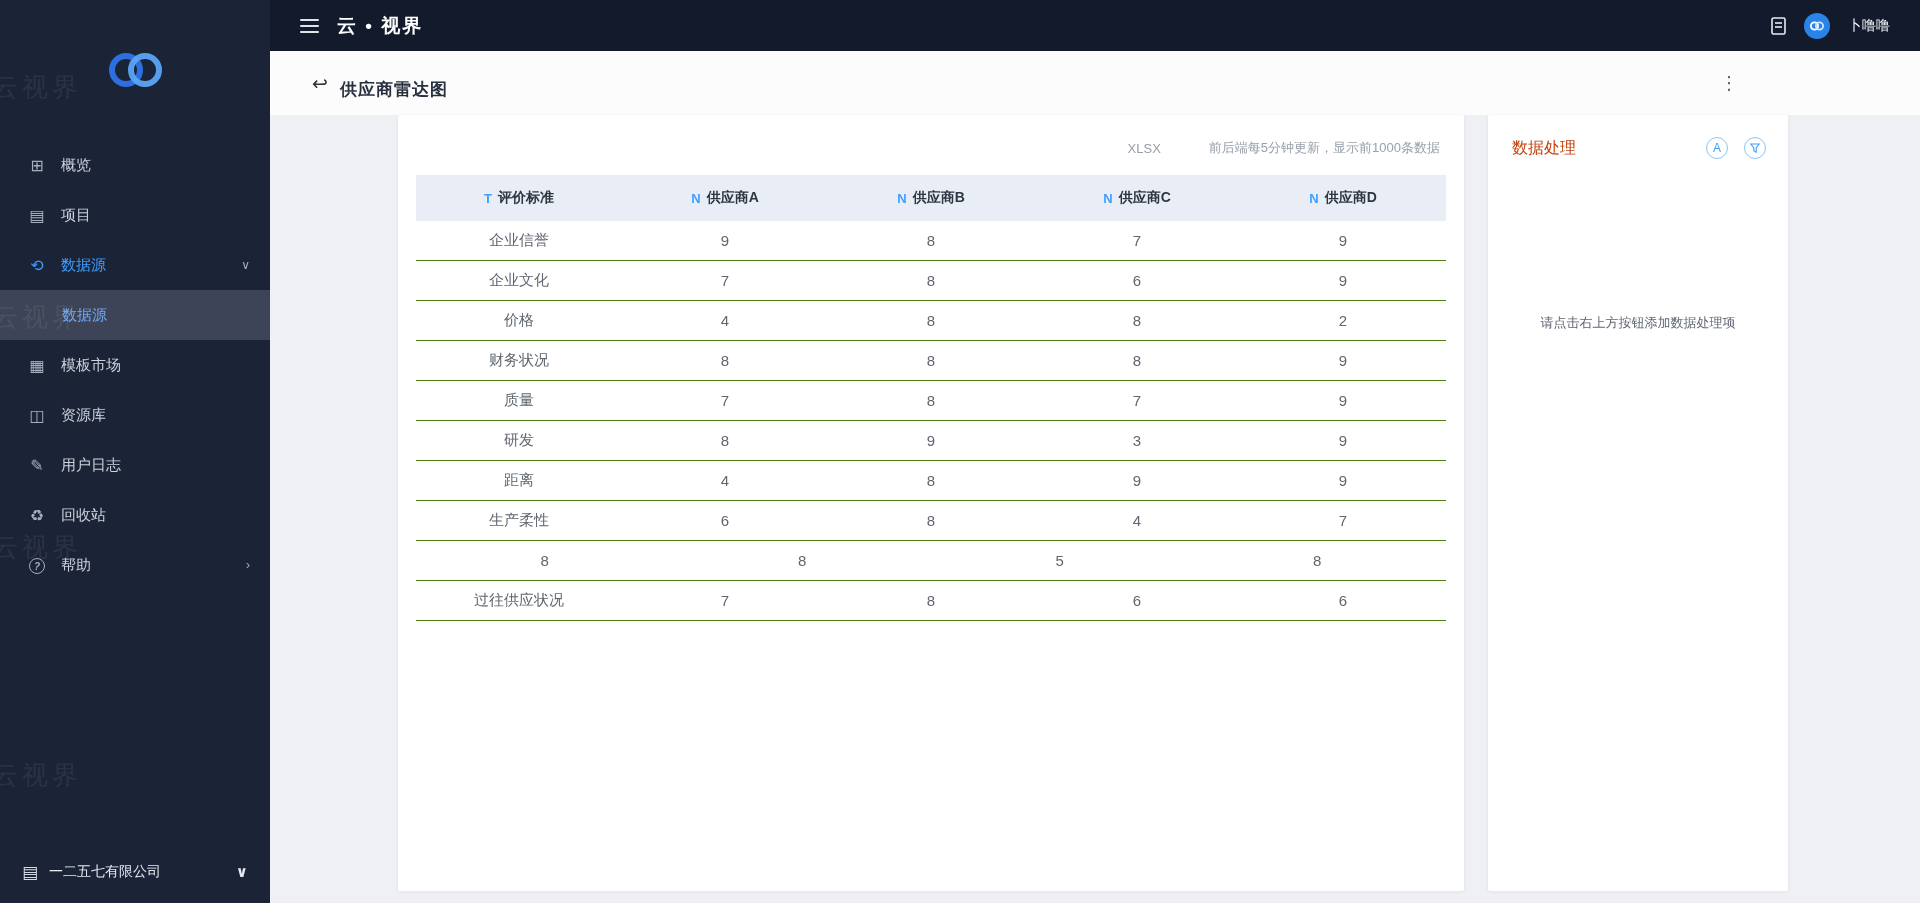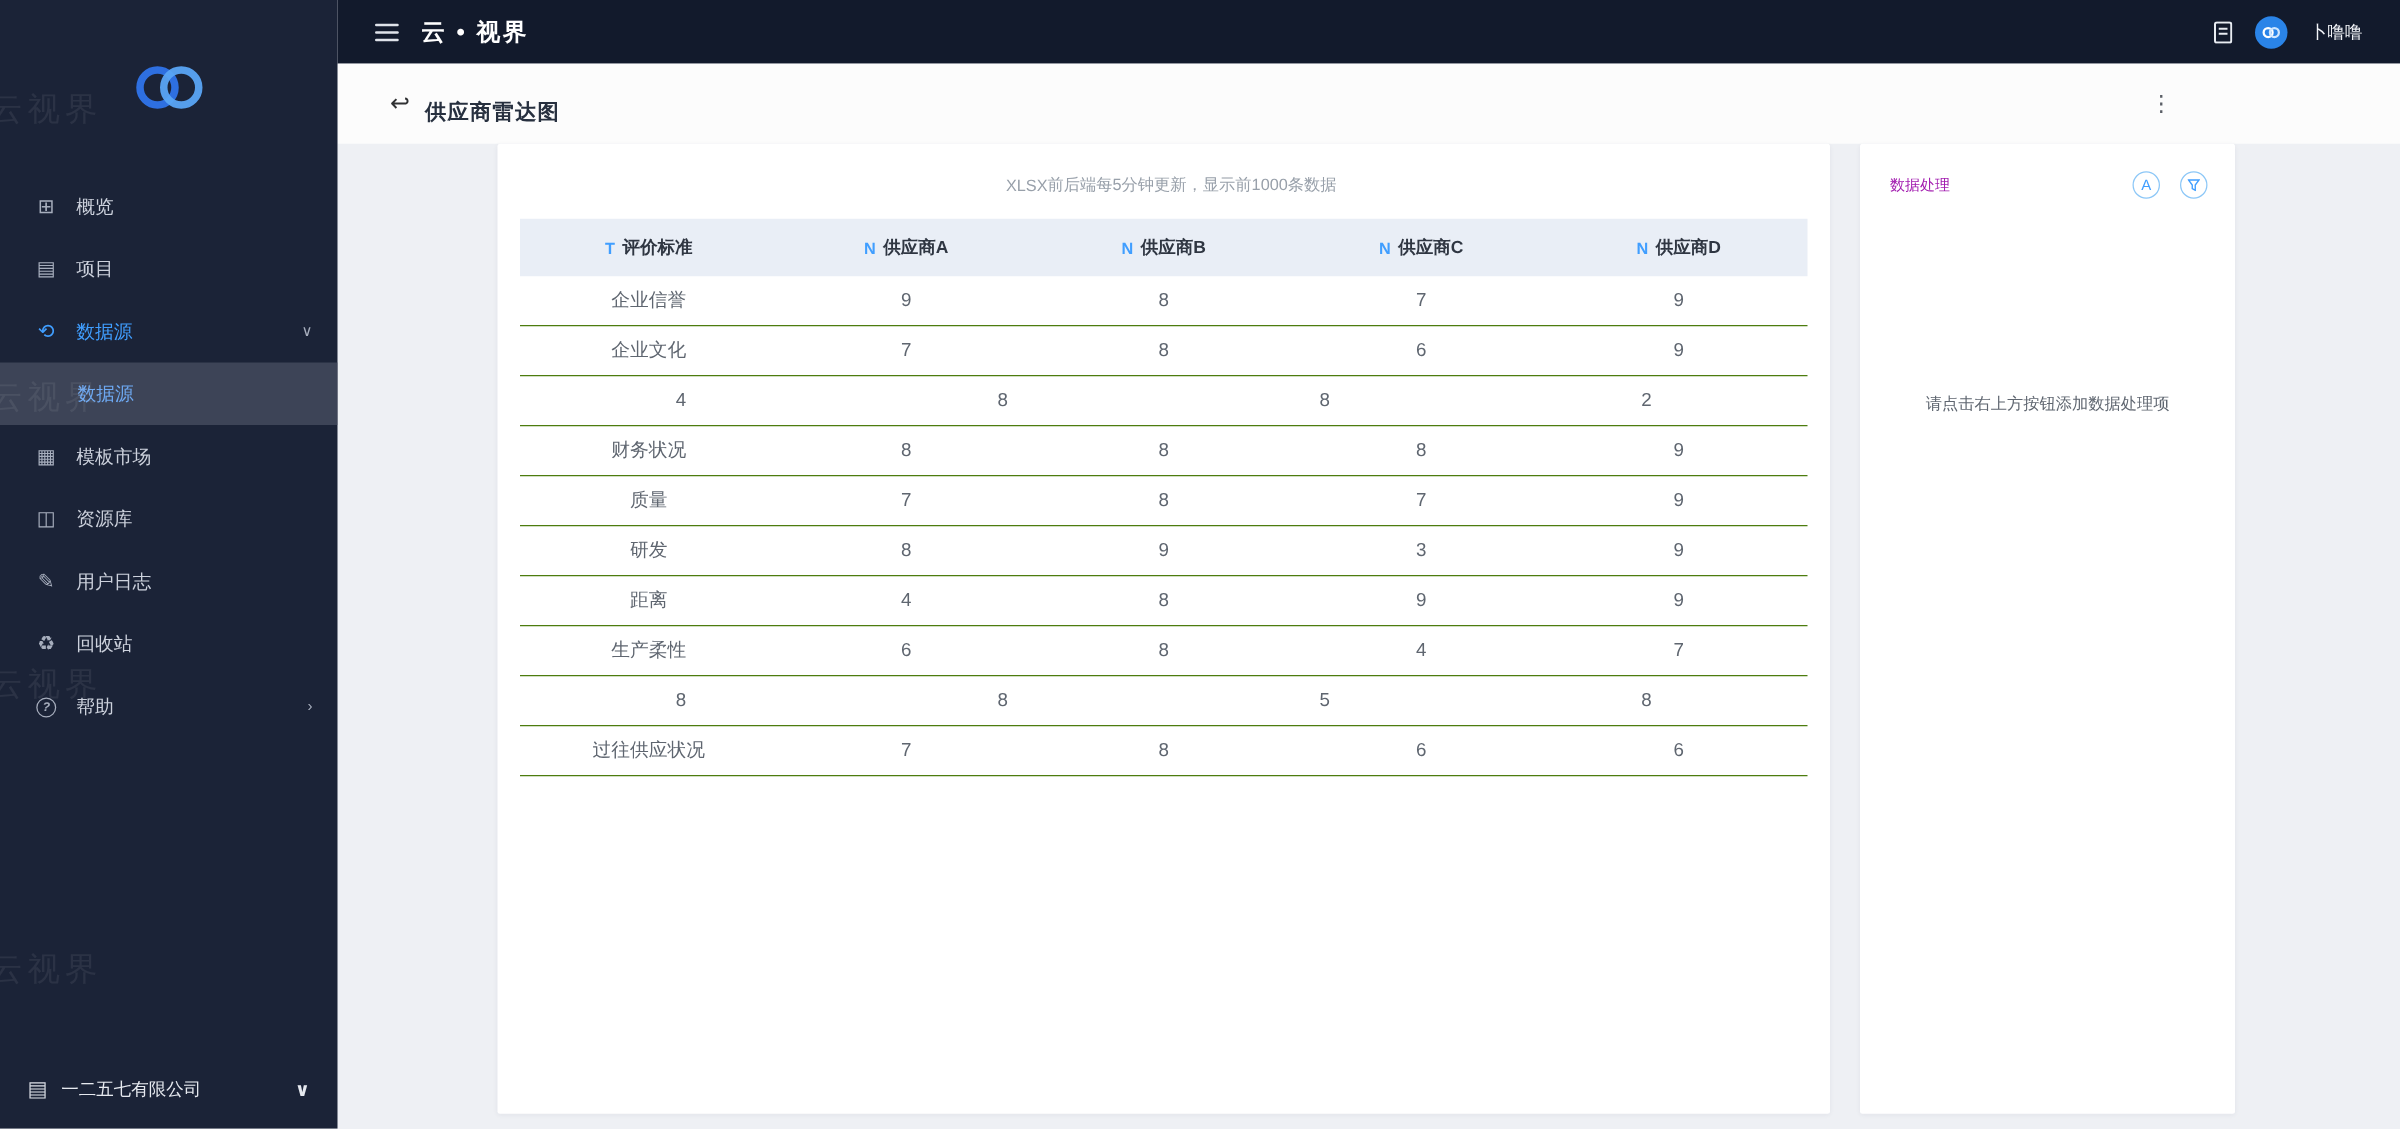--- a/index.html
+++ b/index.html
@@ -37,33 +37,33 @@
 
   .content { flex:1; display:flex; flex-direction:column; min-height:0; background:#eef0f4; }
   .page-header { height:64px; flex-shrink:0; background:#fcfcfc; display:flex; align-items:center; padding:0 182px 0 42px; }
   .back-icon { font-size:19px; color:#303133; margin-right:12px; cursor:pointer; }
   .page-title { font-size:17px; color:#27303f; font-weight:600; letter-spacing:1px;margin-top:12px; }
   .kebab { margin-left:auto; font-size:18px; color:#5a5e66; cursor:pointer; line-height:1; }
 
   .cards { flex:1; display:flex; gap:24px; padding:0 132px 12px 128px; min-height:0; }
   .card { background:#ffffff; border-radius:2px; box-shadow:0 1px 4px rgba(30,40,60,0.06); }
   .main-card { flex:1; display:flex; flex-direction:column; min-width:0; }
-  .card-head { display:flex; justify-content:center; align-items:center; padding:24px 24px 18px 36px; }
+  .card-head { display:flex; justify-content:flex-end; align-items:center; padding:24px 24px 18px 36px;gap:48px; }
   .muted { color:#98a0aa; font-size:13px; }
 
   .table { margin:0 18px; }
   .thead { display:flex; background:#e9eef6; height:46px; }
   .th { flex:1; display:flex; align-items:center; justify-content:center; gap:6px; font-size:14px; color:#2f3642; font-weight:600; }
   .type-icon { color:#409eff; font-weight:bold; font-size:13px; }
   .tr { display:flex; height:40px; border-bottom:1px solid #4d7c0f; }
   .td { flex:1; display:flex; align-items:center; justify-content:center; font-size:15px; color:#5f6670; }
 
   .side-card { width:300px; flex-shrink:0; }
   .side-head { display:flex; align-items:center; padding:22px 22px 16px 24px; }
-  .side-title { font-size:12px; color:#a21caf; }
+  .side-title { font-size:16px; color:#c2410c; }
   .side-actions { margin-left:auto; display:flex; gap:16px; }
   .circle-btn { width:22px; height:22px; border:1px solid #8cc7f7; border-radius:50%; color:#409eff; display:flex; align-items:center; justify-content:center; font-size:12px; cursor:pointer; background:#fff; }
   .empty-hint { margin-top:138px; text-align:center; font-size:13px; color:#5f6670; padding:0 28px; line-height:1.6; }
 </style>
 </head>
 <body>
 
 <div class="app">
 
   <aside class="sidebar">
@@ -203,20 +203,21 @@
                   <div class="td">9</div>
                 </div>
                 <div class="tr">
                   <div class="td">企业文化</div>
                   <div class="td">7</div>
                   <div class="td">8</div>
                   <div class="td">6</div>
                   <div class="td">9</div>
                 </div>
                 <div class="tr">
+                  <div class="td">价格</div>
                   <div class="td">4</div>
                   <div class="td">8</div>
                   <div class="td">8</div>
                   <div class="td">2</div>
                 </div>
                 <div class="tr">
                   <div class="td">财务状况</div>
                   <div class="td">8</div>
                   <div class="td">8</div>
                   <div class="td">8</div>

